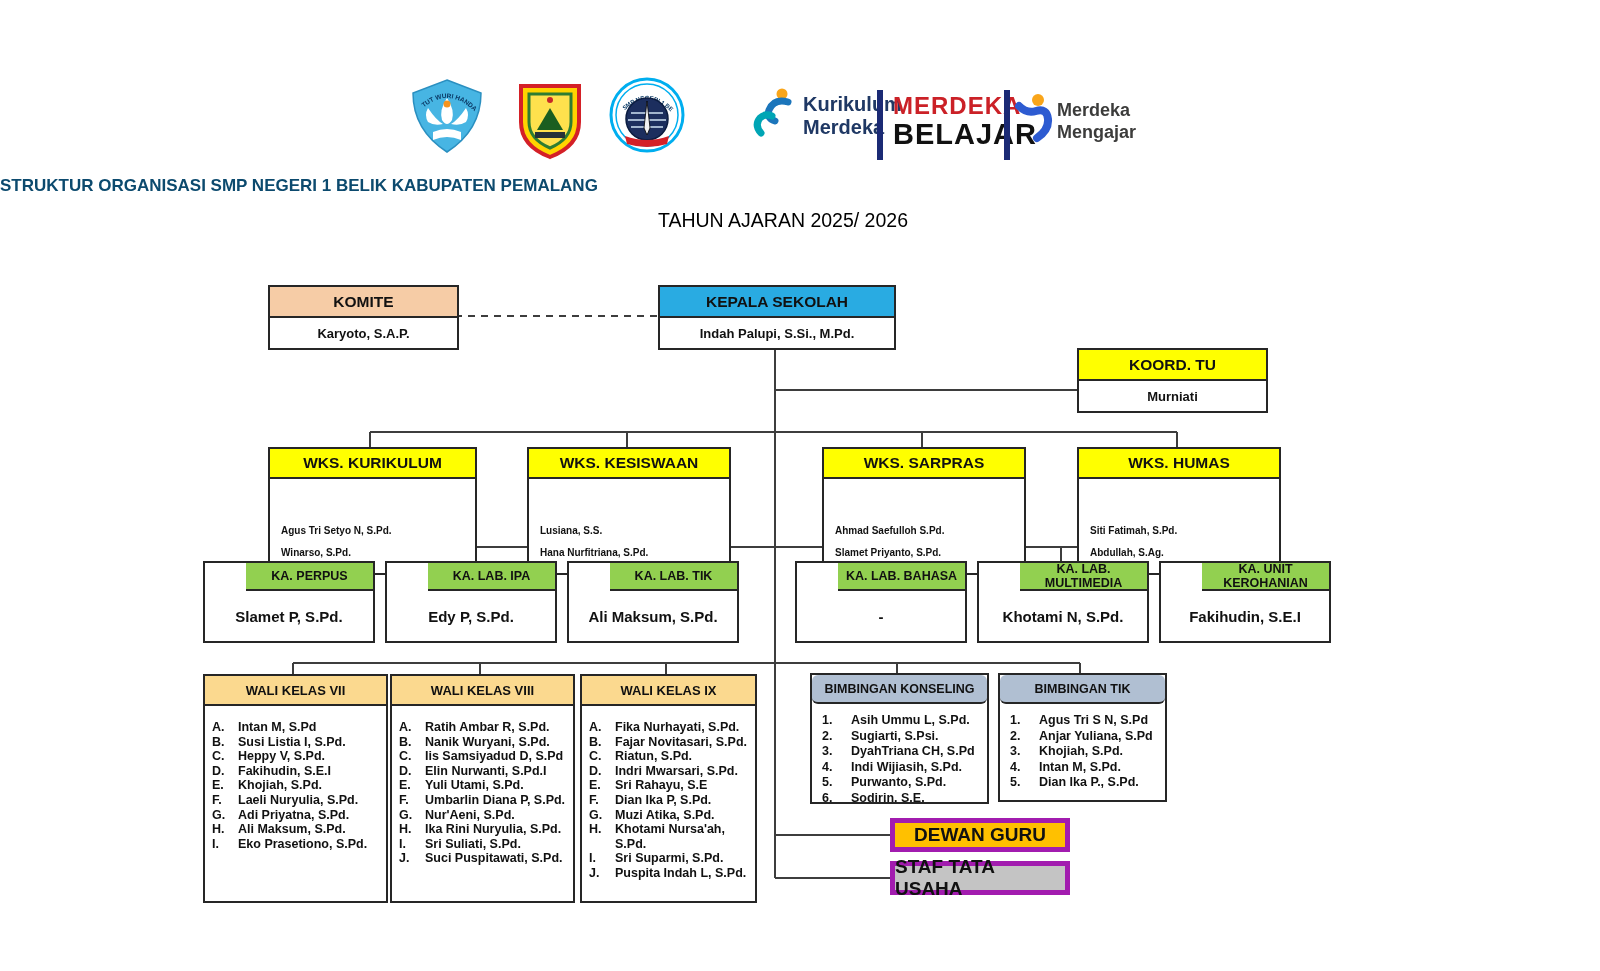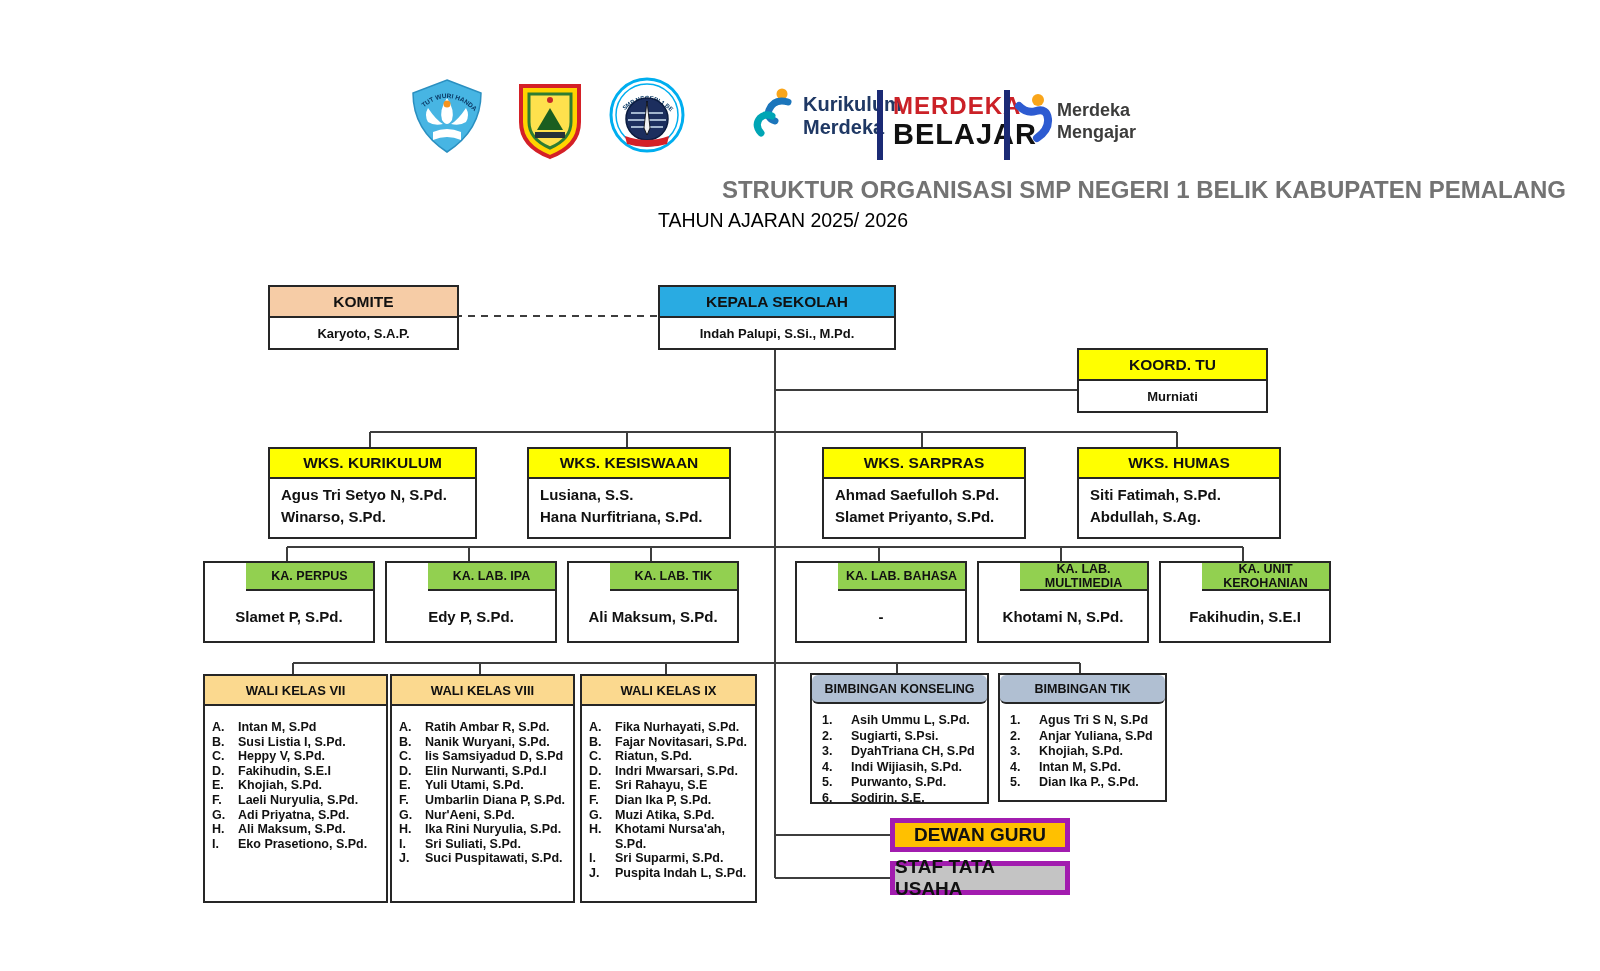--- a/index.html
+++ b/index.html
@@ -6,34 +6,34 @@
   .page{position:relative;width:1600px;height:971px;background:#fff;overflow:hidden;
         font-family:"Liberation Sans","DejaVu Sans",sans-serif;color:#111;}
   .connectors{position:absolute;left:0;top:0;pointer-events:none;}
   
   .abs{position:absolute;}
   .km-text{font-weight:700;font-size:20px;line-height:23px;color:#1f3864;}
   .navy-bar{background:#1b2a75;width:6px;height:70px;}
   .mb-line1{font-weight:700;font-size:24px;line-height:26px;color:#cb2127;letter-spacing:1px;}
   .mb-line2{font-weight:700;font-size:29px;line-height:31px;color:#111;letter-spacing:1px;}
   .mm-text{font-weight:700;font-size:18px;line-height:22px;color:#3c3c3b;}
-  .title1{position:absolute;left:0;top:176px;width:1566px;text-align:right;
-          font-weight:700;font-size:24px;color:#737373;}
+  .title1{position:absolute;left:0;top:176px;width:1566px;text-align:left;
+          font-weight:700;font-size:17px;color:#0c4a6e;}
   .title2{position:absolute;left:0;top:209px;width:1566px;text-align:center;
           font-weight:400;font-size:19.5px;color:#000;}
   
   .box{position:absolute;border:2px solid #262626;background:#fff;box-sizing:content-box;}
   .hdr{border-bottom:2px solid #262626;display:flex;align-items:center;justify-content:center;
        font-weight:700;text-align:center;}
   .bdy{font-weight:700;}
   .center{display:flex;align-items:center;justify-content:center;text-align:center;}
   .h-main .hdr{height:29px;font-size:15.5px;}
   .h-main .bdy{height:30px;font-size:13px;}
   .h-wks .hdr{height:28px;font-size:15.5px;}
-  .h-wks .bdy{height:53px;font-size:15px;line-height:22px;padding:5px 12px 0 11px;}
+  .h-wks .bdy{height:53px;font-size:10px;line-height:22px;padding:5px 12px 0 11px;margin-top:36px;}
   .h-ka .hdr{height:26px;font-size:12.5px;margin-left:41px;}
   .h-ka .bdy{height:50px;font-size:15px;}
   .h-wali .hdr{height:28px;font-size:13px;}
   .h-wali .bdy{height:181px;padding-top:14px;}
   .h-bk .hdr{height:27px;font-size:12.5px;}
   .h-bk .bdy{padding-top:9px;}
   .h-bk .bdy.bk6{height:89px;}
   .h-bk .bdy.bk5{height:87px;}
   .banner{position:absolute;border:5px solid #a21caf;display:flex;align-items:center;
           justify-content:center;font-weight:700;font-size:19px;box-sizing:border-box;}

